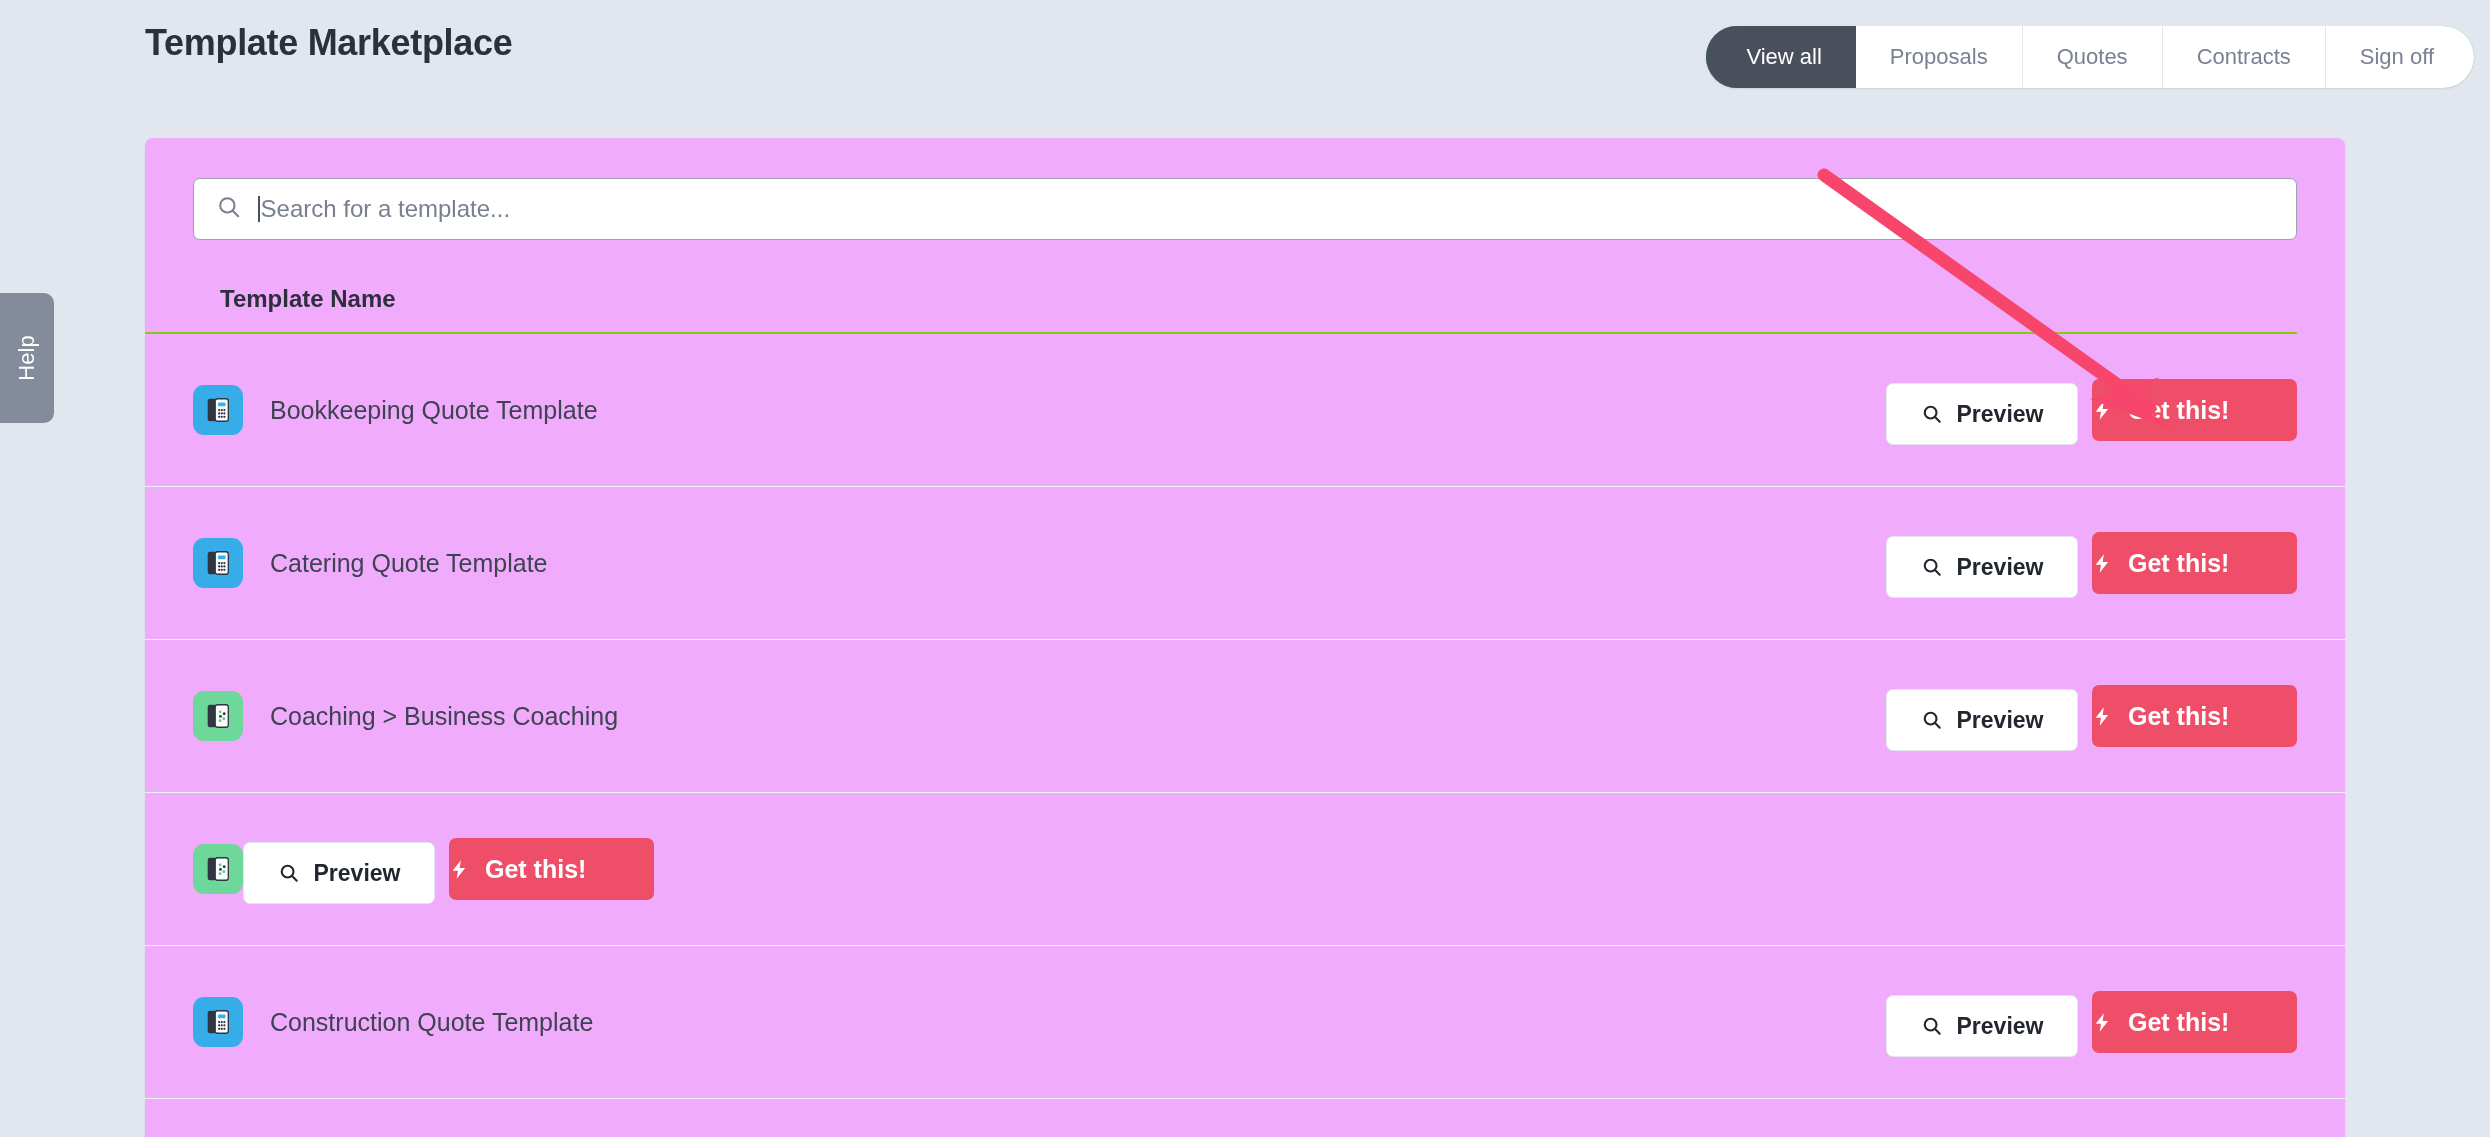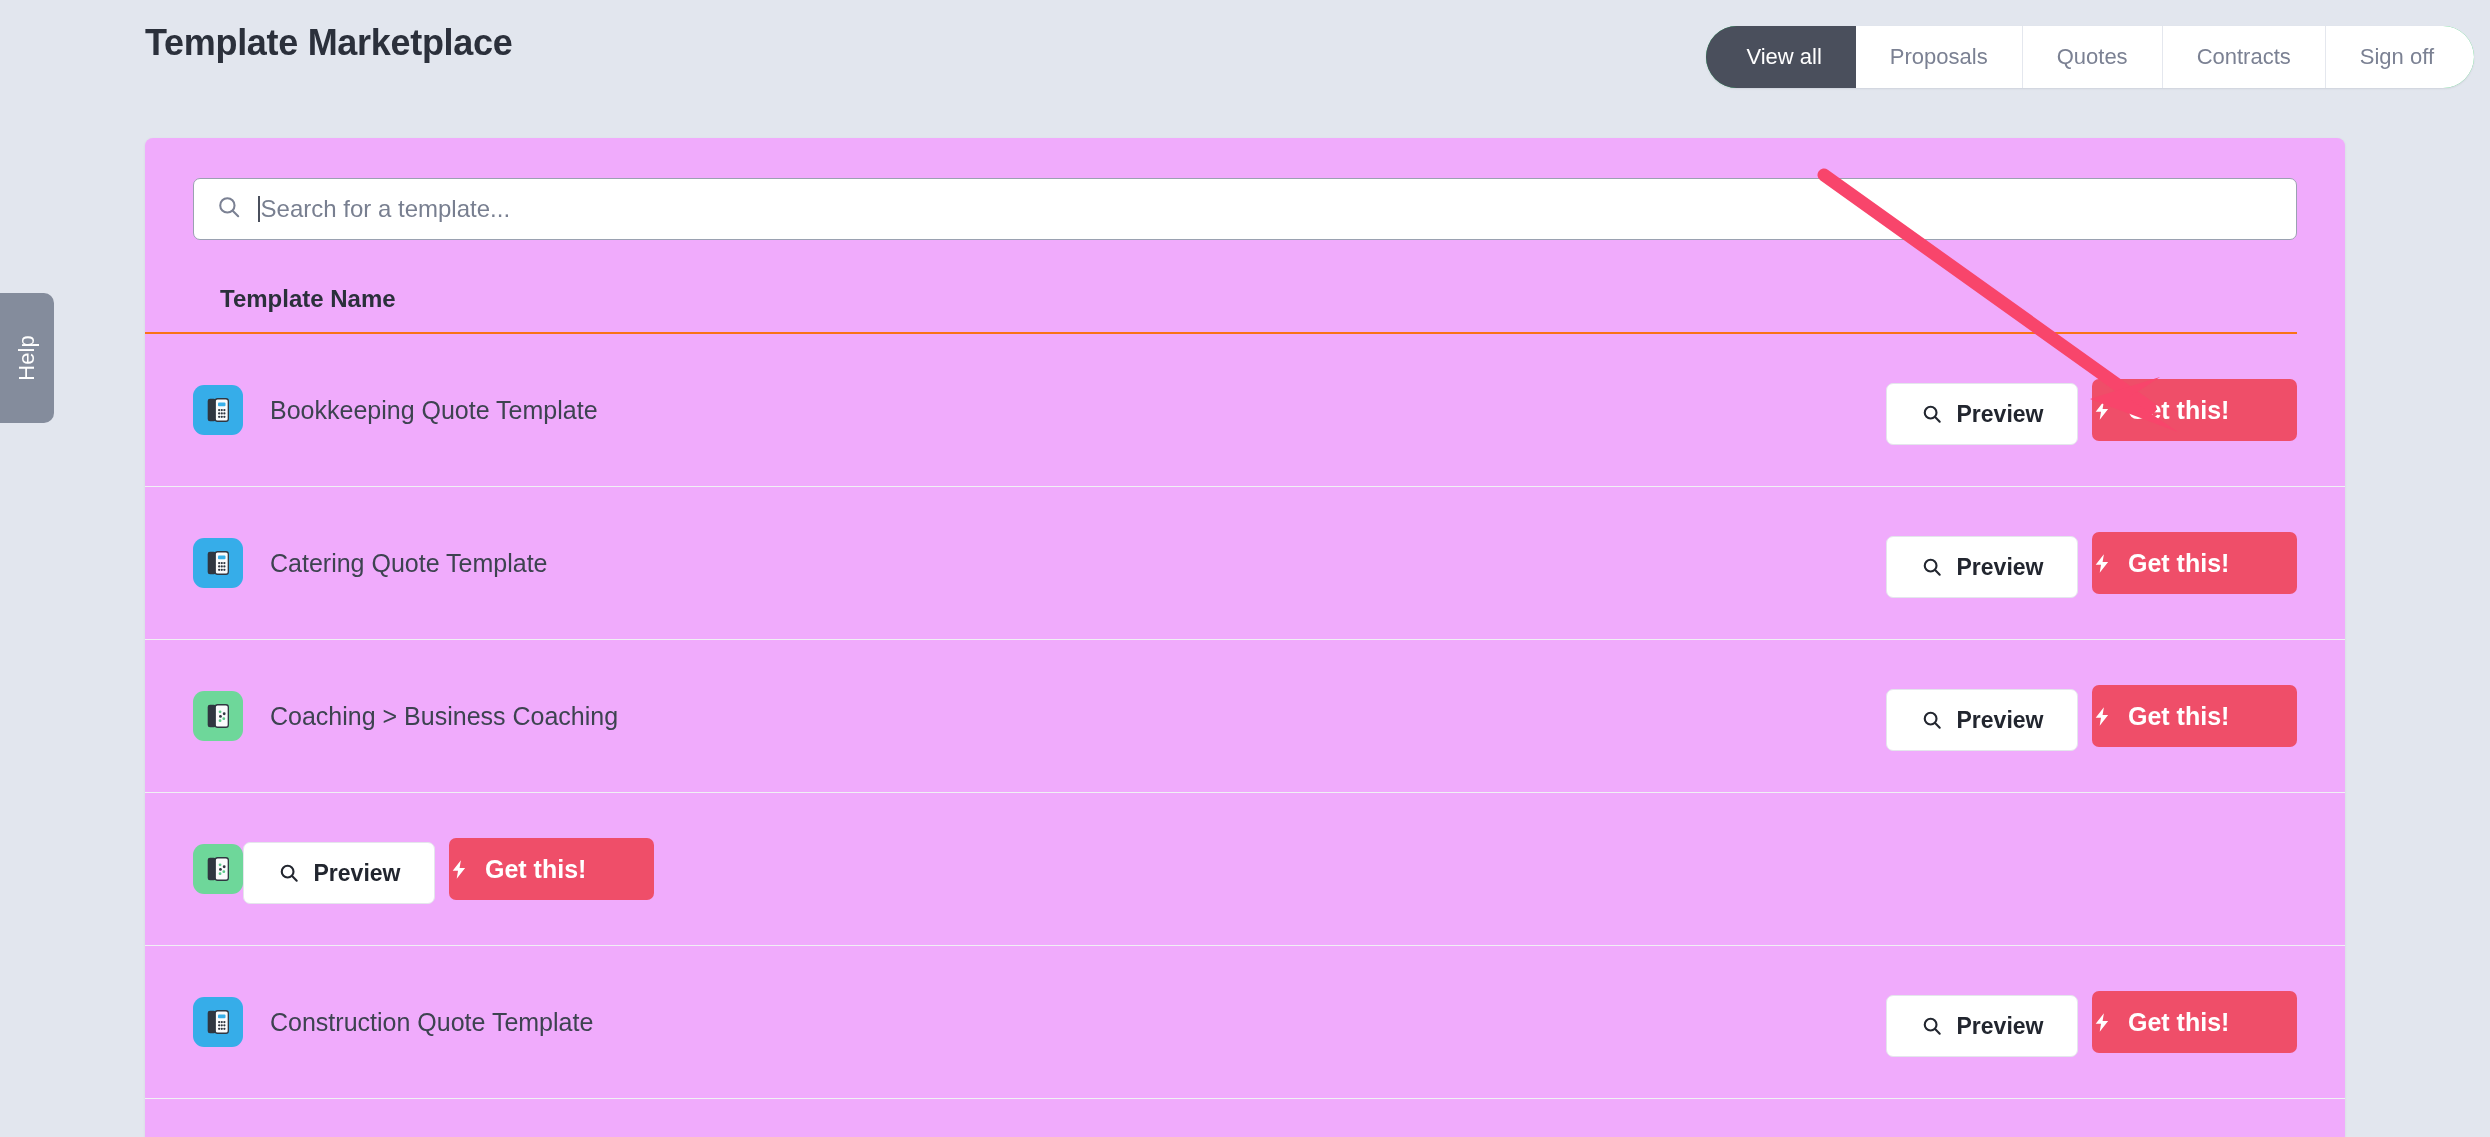--- a/index.html
+++ b/index.html
@@ -140,21 +140,21 @@
   }
 
   
   .table { position: absolute; left: 0; top: 128px; width: 100%; }
 
   .table-head {
     height: 68px;
     display: flex;
     align-items: center;
     padding-left: 48px;
-    border-bottom: 2px solid #f97316;
+    border-bottom: 2px solid #84cc16;
     margin: 0 48px 0 0;
   }
   .col-name-head {
     margin-left: 27px;
     font-size: 24px;
     font-weight: bold;
     color: #2b303b;
   }
 
   .row {

